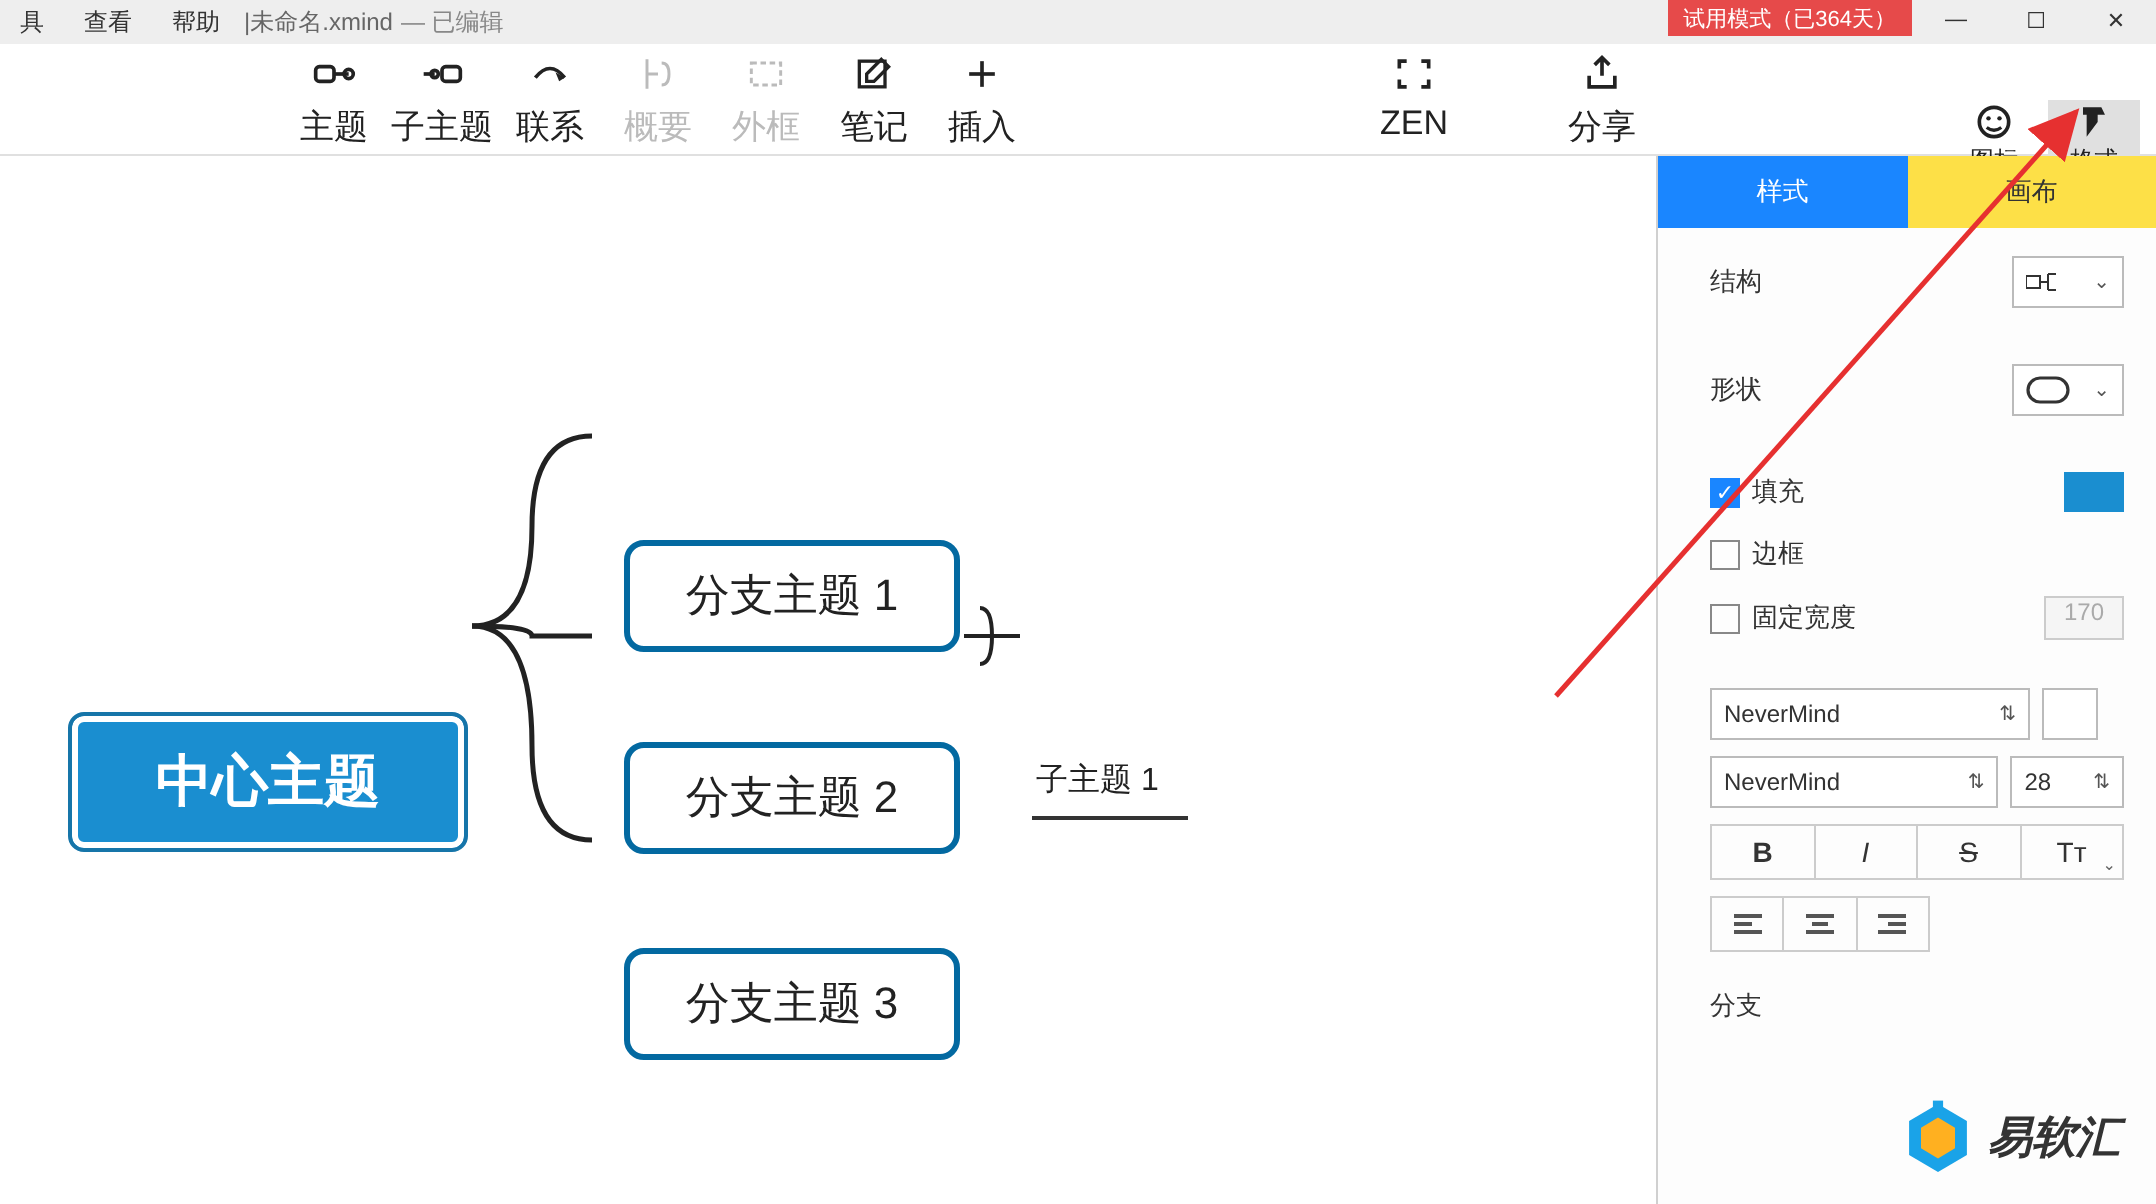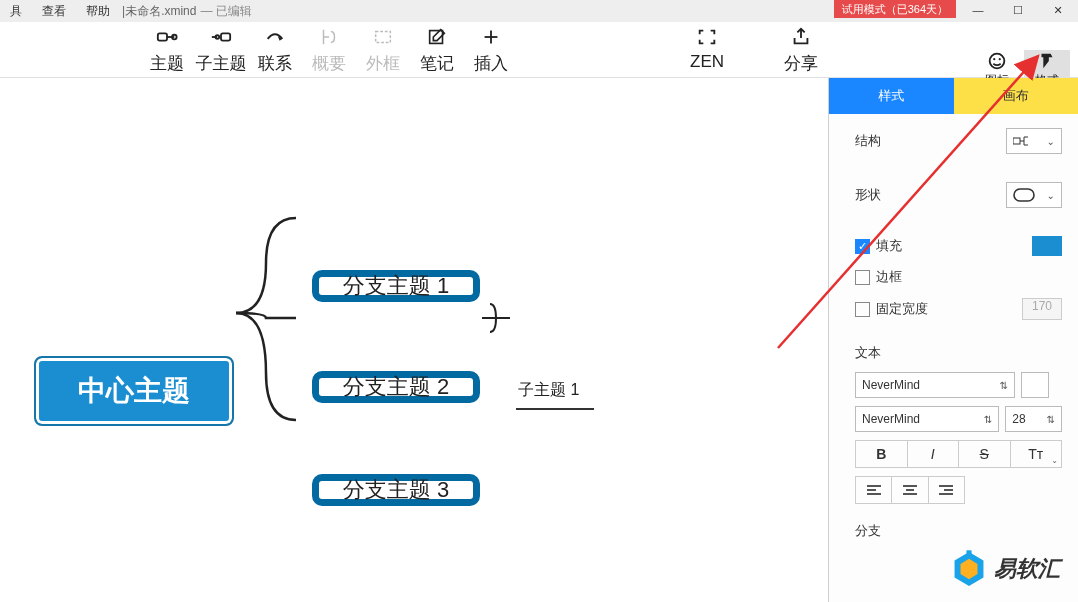--- a/index.html
+++ b/index.html
@@ -21,21 +21,21 @@
   .tool svg { height: 22px; }
   .tool .lbl { font-size: 17px; margin-top: 4px; }
   .toolgap { flex: 1; }
   .right-section { width: 250px; display: flex; justify-content: flex-end; padding-right: 8px; gap: 4px; }
   .right-btn { display: flex; flex-direction: column; align-items: center; width: 46px; padding-top: 0; font-size: 12px; color: #222; margin-top: 28px; }
   .right-btn.active { background: #e0e0e0; }
 
   
   .canvas { position: absolute; left: 0; top: 78px; width: 828px; height: 524px; background: #fff; }
   .central { position: absolute; left: 34px; top: 278px; width: 200px; height: 70px; background: #1a8ed0; border: 2px solid #1675a9; border-radius: 8px; display: flex; align-items: center; justify-content: center; color: #fff; font-size: 28px; font-weight: bold; box-shadow: inset 0 0 0 3px #fff; }
-  .branch { position: absolute; left: 312px; width: 168px; height: 32px; background: #fff; border: 7px solid #0369a1; border-radius: 10px; display: flex; align-items: center; justify-content: center; font-size: 22px; color: #222; font-weight: 500; }
+  .branch { position: absolute; left: 312px; width: 168px; height: 56px; background: #fff; border: 3px solid #0369a1; border-radius: 10px; display: flex; align-items: center; justify-content: center; font-size: 22px; color: #222; font-weight: 500; }
   .b1 { top: 192px; }
   .b2 { top: 293px; }
   .b3 { top: 396px; }
   .subtopic-label { position: absolute; left: 518px; top: 302px; font-size: 16px; color: #222; }
   .subtopic-underline { position: absolute; left: 516px; top: 330px; width: 78px; height: 0; border-bottom: 2px solid #333; }
 
   
   .rpanel { position: absolute; right: 0; top: 78px; width: 250px; height: 524px; border-left: 1px solid #d0d0d0; background: #fdfdfd; display: flex; flex-direction: column; font-size: 13px; color: #333; }
   .rtabs { display: flex; height: 36px; }
   .rtab { flex: 1; display: flex; align-items: center; justify-content: center; background: #fde047; cursor: pointer; }
@@ -224,21 +224,20 @@
       <span>边框</span>
     </div>
     <div class="chk" style="justify-content:space-between;display:flex;margin-bottom:24px">
       <div style="display:flex;align-items:center;gap:6px">
         <div class="box"></div>
         <span>固定宽度</span>
       </div>
       <div class="num-input">170</div>
     </div>
 
-    <div class="section-title">文本</div>
     <div style="display:flex;gap:6px;margin-bottom:8px">
       <div class="dd wide">
         <span>NeverMind</span>
         <span class="chev">⇅</span>
       </div>
       <div class="dd" style="width:28px;justify-content:center"></div>
     </div>
     <div style="display:flex;gap:6px;margin-bottom:8px">
       <div class="dd wide">
         <span>NeverMind</span>

